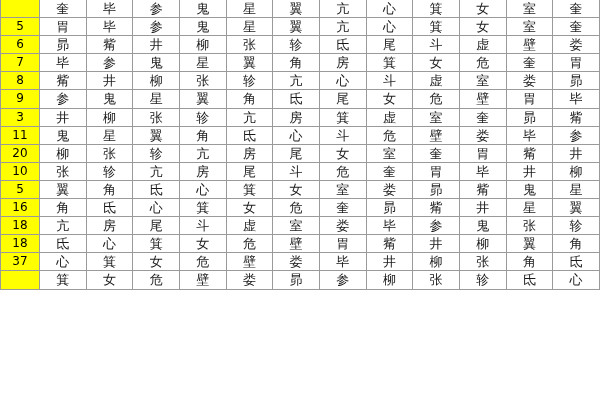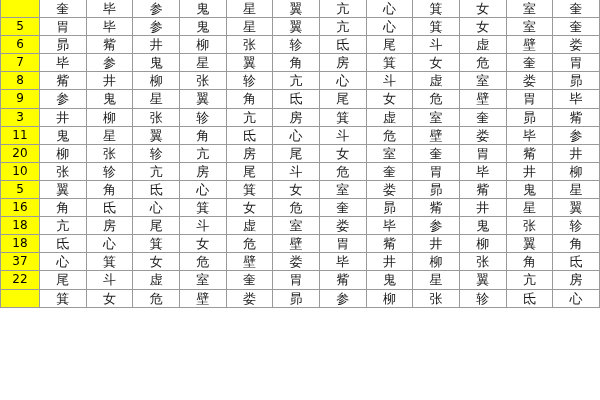--- a/index.html
+++ b/index.html
@@ -267,35 +267,20 @@
         <td class="cell">壁</td>
         <td class="cell">娄</td>
         <td class="cell">毕</td>
         <td class="cell">井</td>
         <td class="cell">柳</td>
         <td class="cell">张</td>
         <td class="cell">角</td>
         <td class="cell">氐</td>
       </tr>
       <tr>
-        <td class="idx">22</td>
-        <td class="cell">尾</td>
-        <td class="cell">斗</td>
-        <td class="cell">虚</td>
-        <td class="cell">室</td>
-        <td class="cell">奎</td>
-        <td class="cell">胃</td>
-        <td class="cell">觜</td>
-        <td class="cell">鬼</td>
-        <td class="cell">星</td>
-        <td class="cell">翼</td>
-        <td class="cell">亢</td>
-        <td class="cell">房</td>
-      </tr>
-      <tr>
         <td class="idx"></td>
         <td class="cell">箕</td>
         <td class="cell">女</td>
         <td class="cell">危</td>
         <td class="cell">壁</td>
         <td class="cell">娄</td>
         <td class="cell">昴</td>
         <td class="cell">参</td>
         <td class="cell">柳</td>
         <td class="cell">张</td>

